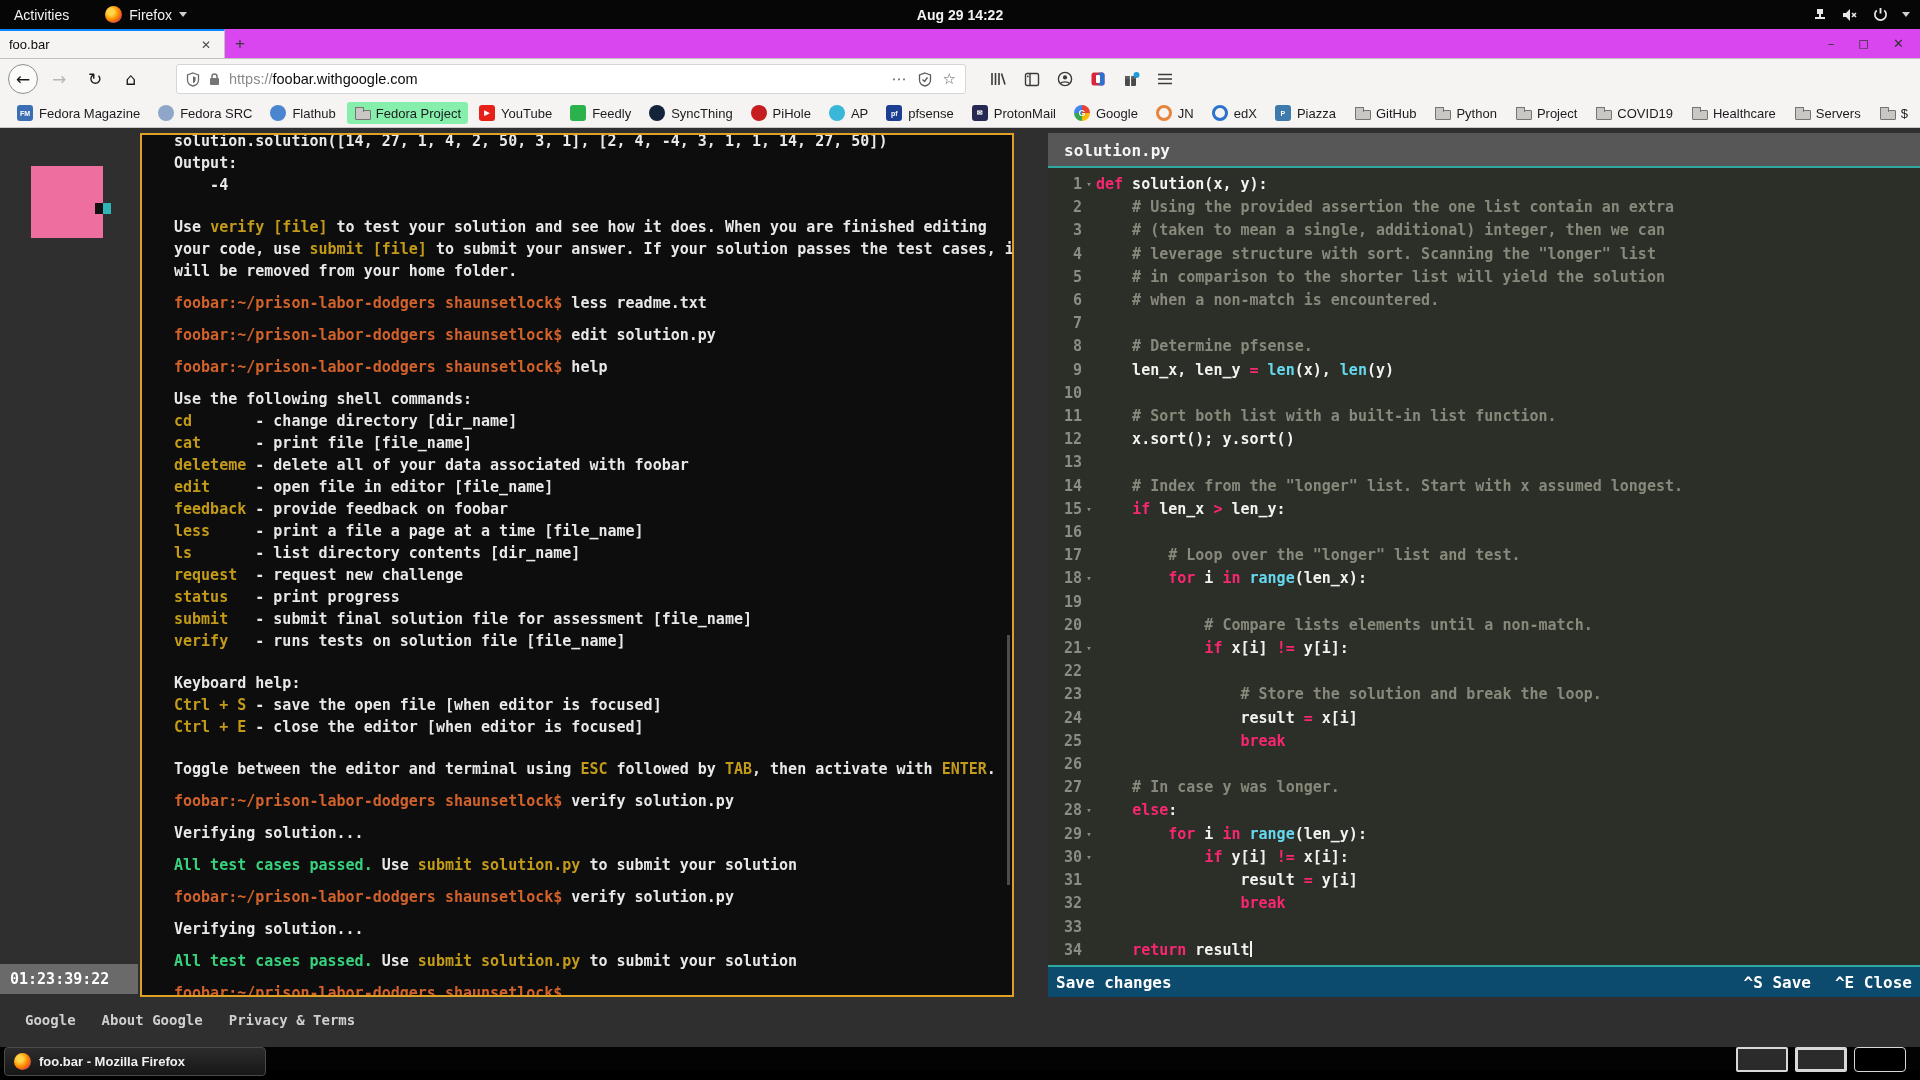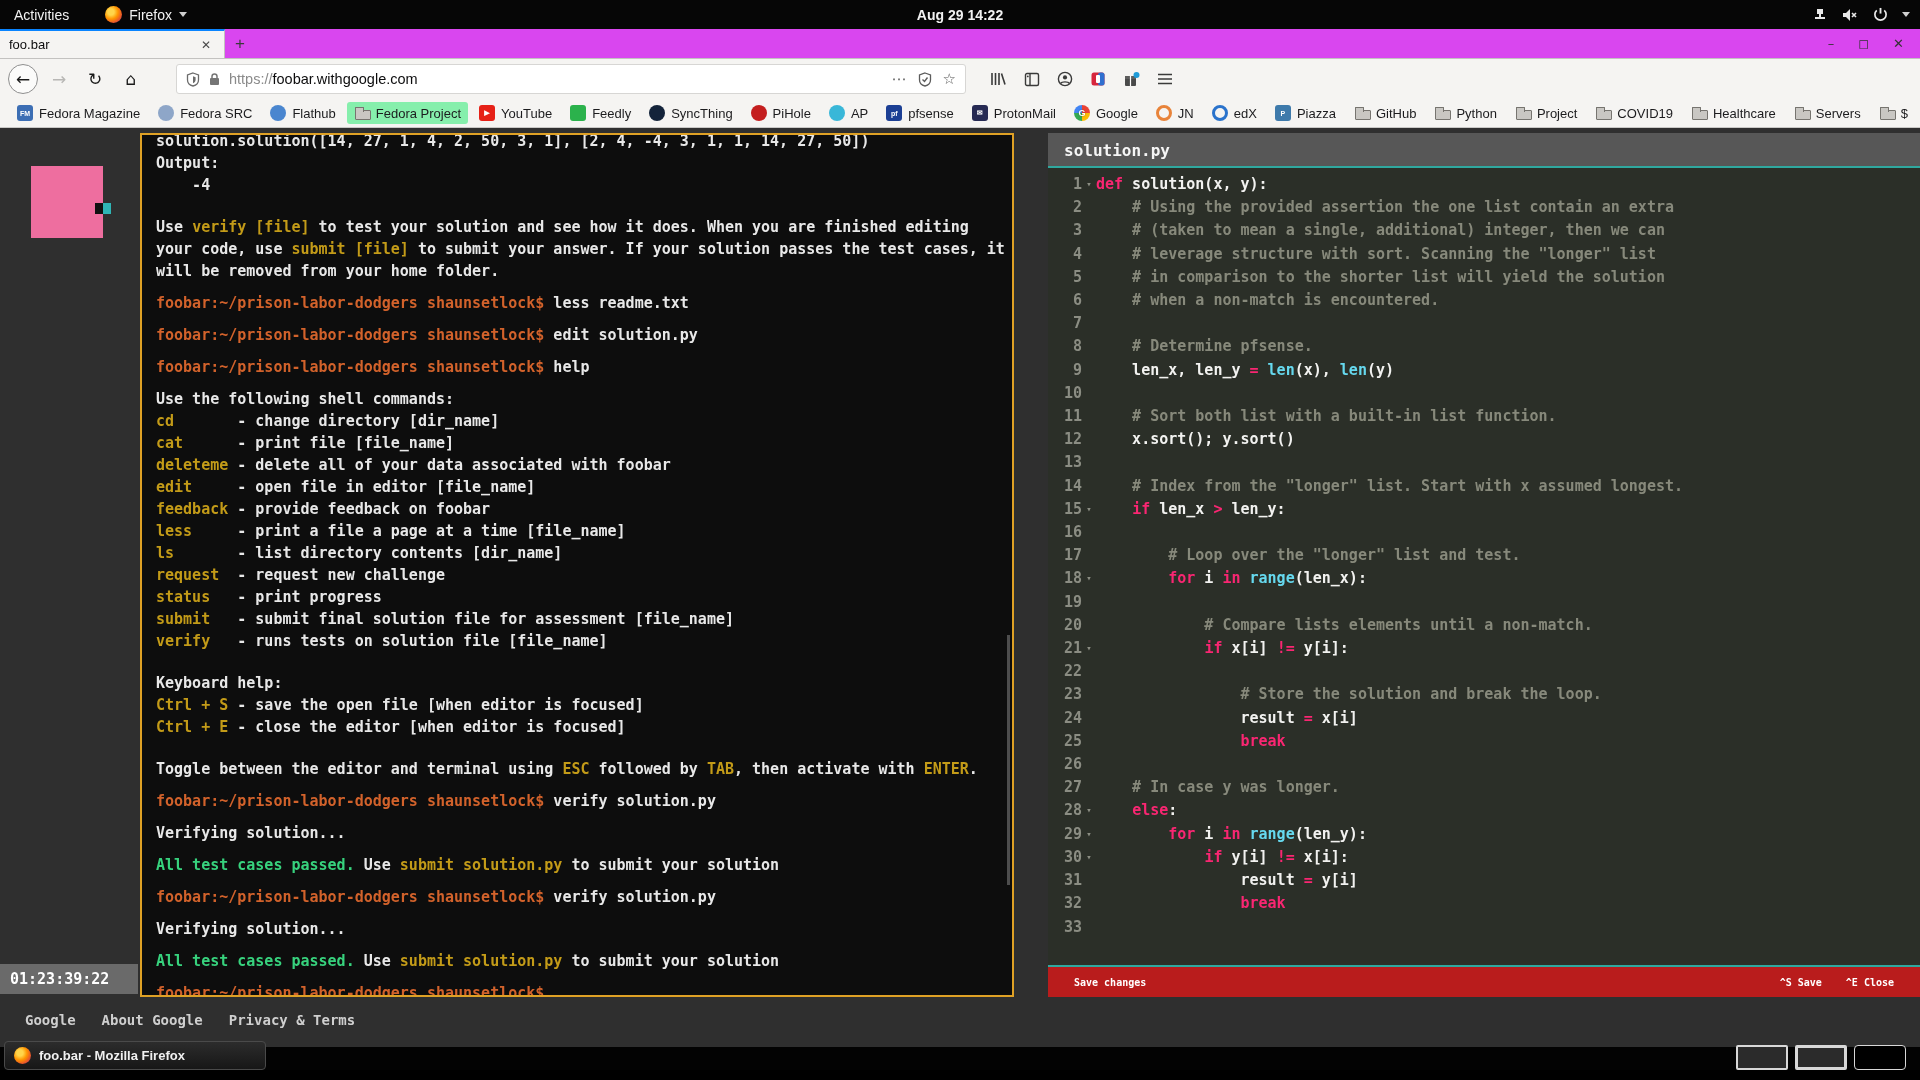--- a/index.html
+++ b/index.html
@@ -44,45 +44,45 @@
   .bi.folder::after { content:""; position:absolute; left:1px; top:2px; width:7px; height:4px; background:#c9c7c3; border:1px solid #76746f; border-bottom:none; border-radius:1px 1px 0 0; }
 
   
   .content { position:relative; height:919px; background:#2f2f2f; font-family:"DejaVu Sans Mono", monospace; }
 
   .pink-square { position:absolute; left:31px; top:38px; width:72px; height:72px; }
   .pink-notch { position:absolute; left:95px; top:75px; width:8px; height:11px; background:#111; }
   .pink-handle { position:absolute; left:103px; top:75px; width:8px; height:11px; }
 
   .terminal { position:absolute; left:140px; top:5px; width:874px; height:864px; background:#0d0d0d; border:2px solid #dfa125; padding:8px 14px 0 14px; overflow:hidden; }
-  .tline { font-size:15px; font-weight:bold; line-height:22px; white-space:pre; color:#e8e8e8; }
+  .tline { font-size:15px; font-weight:bold; line-height:22px; white-space:pre; color:#e8e8e8;margin-left:18px; }
   .tline.sp1 { margin-top:10px; }
   .tline.sp2 { margin-top:20px; }
   .tline.cut { margin-top:-13px; }
   .t-w { color:#e8e8e8; } .t-o { color:#d2622b; } .t-g { color:#c39b18; } .t-gr { color:#37d27d; }
   .term-scrollthumb { position:absolute; right:2px; top:500px; width:3px; height:250px; background:#4d4d4d; }
 
   .timer-box { position:absolute; left:0; top:836px; width:138px; height:30px; background:#6a6a6a; color:#fff; font-size:15px; font-weight:bold; line-height:30px; padding-left:10px; }
 
   .editor-panel { position:absolute; left:1048px; top:5px; width:872px; height:864px; display:flex; flex-direction:column; background:#2b2f28; }
   .editor-header { height:35px; background:#575757; border-bottom:2px solid #2fa89f; color:#f5f5f5; font-size:16px; font-weight:bold; display:flex; align-items:flex-end; padding:0 0 6px 16px; }
   .editor-code { flex:1; padding-top:5px; overflow:hidden; }
   .eline { display:flex; font-size:15px; font-weight:bold; line-height:23.2px; white-space:pre; }
   .eline .ln { width:34px; text-align:right; color:#8b8d83; flex:0 0 34px; }
   .eline .fold { width:14px; flex:0 0 14px; text-align:center; color:#8b8d83; font-size:9px; }
   .eline .code { color:#f2f2f0; }
   .e-w { color:#f2f2f0; } .e-k { color:#f92672; } .e-b { color:#66d9ef; } .e-c { color:#87897b; }
   .cursor-bar { display:inline-block; width:2px; height:16px; background:#f2f2f0; vertical-align:-2px; }
-  .save-bar { height:32px; background:#b91c1c; border-top:2px solid #2fa89f; display:flex; align-items:center; color:#fff; font-size:10px; font-weight:bold; padding:0 26px; }
+  .save-bar { height:32px; background:#0c4a6e; border-top:2px solid #2fa89f; display:flex; align-items:center; color:#fff; font-size:16px; font-weight:bold; padding:0 8px; }
   .save-hints { margin-left:auto; display:flex; gap:24px; }
 
   .page-footer { position:absolute; left:25px; top:884px; display:flex; gap:26px; font-size:14px; font-weight:bold; color:#cfcfcf; }
 
   
-  .taskbar { height:23px; background:#030303; display:flex; align-items:flex-end; position:relative; }
+  .taskbar { height:23px; background:#030303; display:flex; align-items:flex-start; position:relative; }
   .task-btn { margin-left:4px; height:29px; width:262px; background:linear-gradient(#2c2c2c,#171717); border:1px solid #4a4a4a; border-radius:4px; display:flex; align-items:center; gap:8px; padding:0 9px; color:#f0f0f0; font-size:13px; font-weight:bold; }
   .workspaces { position:absolute; right:14px; display:flex; gap:7px; align-items:center; }
   .ws { width:52px; height:25px; background:#2b2b2b; border:2px solid #d8d8d8; border-radius:2px; }
   .ws.active { border-width:3px; }
   .ws.empty { background:#000; border-width:1px; border-radius:4px; }
 
   .ffx-logo { width:17px; height:17px; border-radius:50%; background:radial-gradient(circle at 35% 35%, #ffd54a 0 20%, #ff9500 45%, #e8552a 70%, #5a3fb0 100%); flex:0 0 17px; }
   svg.icon { display:block; }
 </style>
 </head>
@@ -352,20 +352,21 @@
         <div class="eline"><span class="ln">24</span><span class="fold"></span><span class="code"><span class="e-w">                result </span><span class="e-k">=</span><span class="e-w"> x[i]</span></span></div>
         <div class="eline"><span class="ln">25</span><span class="fold"></span><span class="code"><span class="e-w">                </span><span class="e-k">break</span></span></div>
         <div class="eline"><span class="ln">26</span><span class="fold"></span><span class="code"></span></div>
         <div class="eline"><span class="ln">27</span><span class="fold"></span><span class="code"><span class="e-c">    # In case y was longer.</span></span></div>
         <div class="eline"><span class="ln">28</span><span class="fold">▾</span><span class="code"><span class="e-w">    </span><span class="e-k">else</span><span class="e-w">:</span></span></div>
         <div class="eline"><span class="ln">29</span><span class="fold">▾</span><span class="code"><span class="e-w">        </span><span class="e-k">for</span><span class="e-w"> i </span><span class="e-k">in</span><span class="e-w"> </span><span class="e-b">range</span><span class="e-w">(len_y):</span></span></div>
         <div class="eline"><span class="ln">30</span><span class="fold">▾</span><span class="code"><span class="e-w">            </span><span class="e-k">if</span><span class="e-w"> y[i] </span><span class="e-k">!=</span><span class="e-w"> x[i]:</span></span></div>
         <div class="eline"><span class="ln">31</span><span class="fold"></span><span class="code"><span class="e-w">                result </span><span class="e-k">=</span><span class="e-w"> y[i]</span></span></div>
         <div class="eline"><span class="ln">32</span><span class="fold"></span><span class="code"><span class="e-w">                </span><span class="e-k">break</span></span></div>
         <div class="eline"><span class="ln">33</span><span class="fold"></span><span class="code"></span></div>
+        <div class="eline"><span class="ln">34</span><span class="fold"></span><span class="code"><span class="e-w">    </span><span class="e-k">return</span><span class="e-w"> result</span><span class="cursor-bar"></span></span></div>
       </div>
     <div class="save-bar">
       <span>Save changes</span>
       <span class="save-hints" id="savehints">
           <span>^S Save</span>
           <span>^E Close</span>
         </span>
     </div>
   </div>
 

